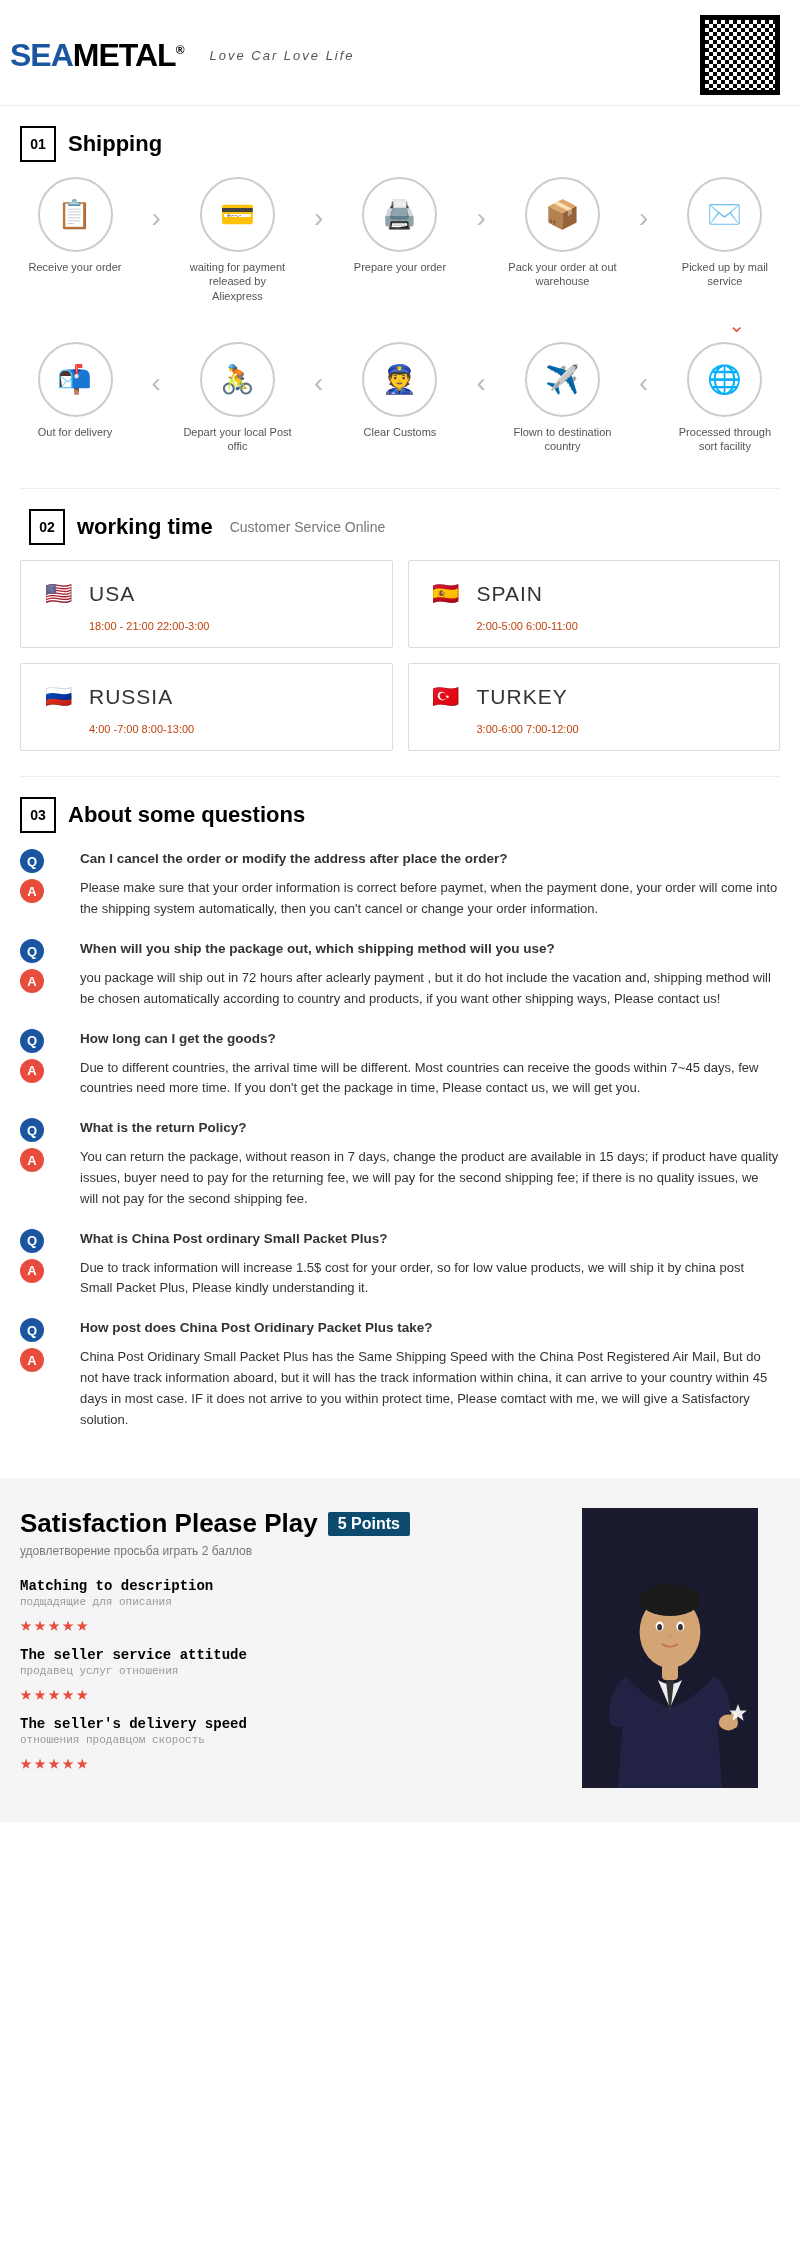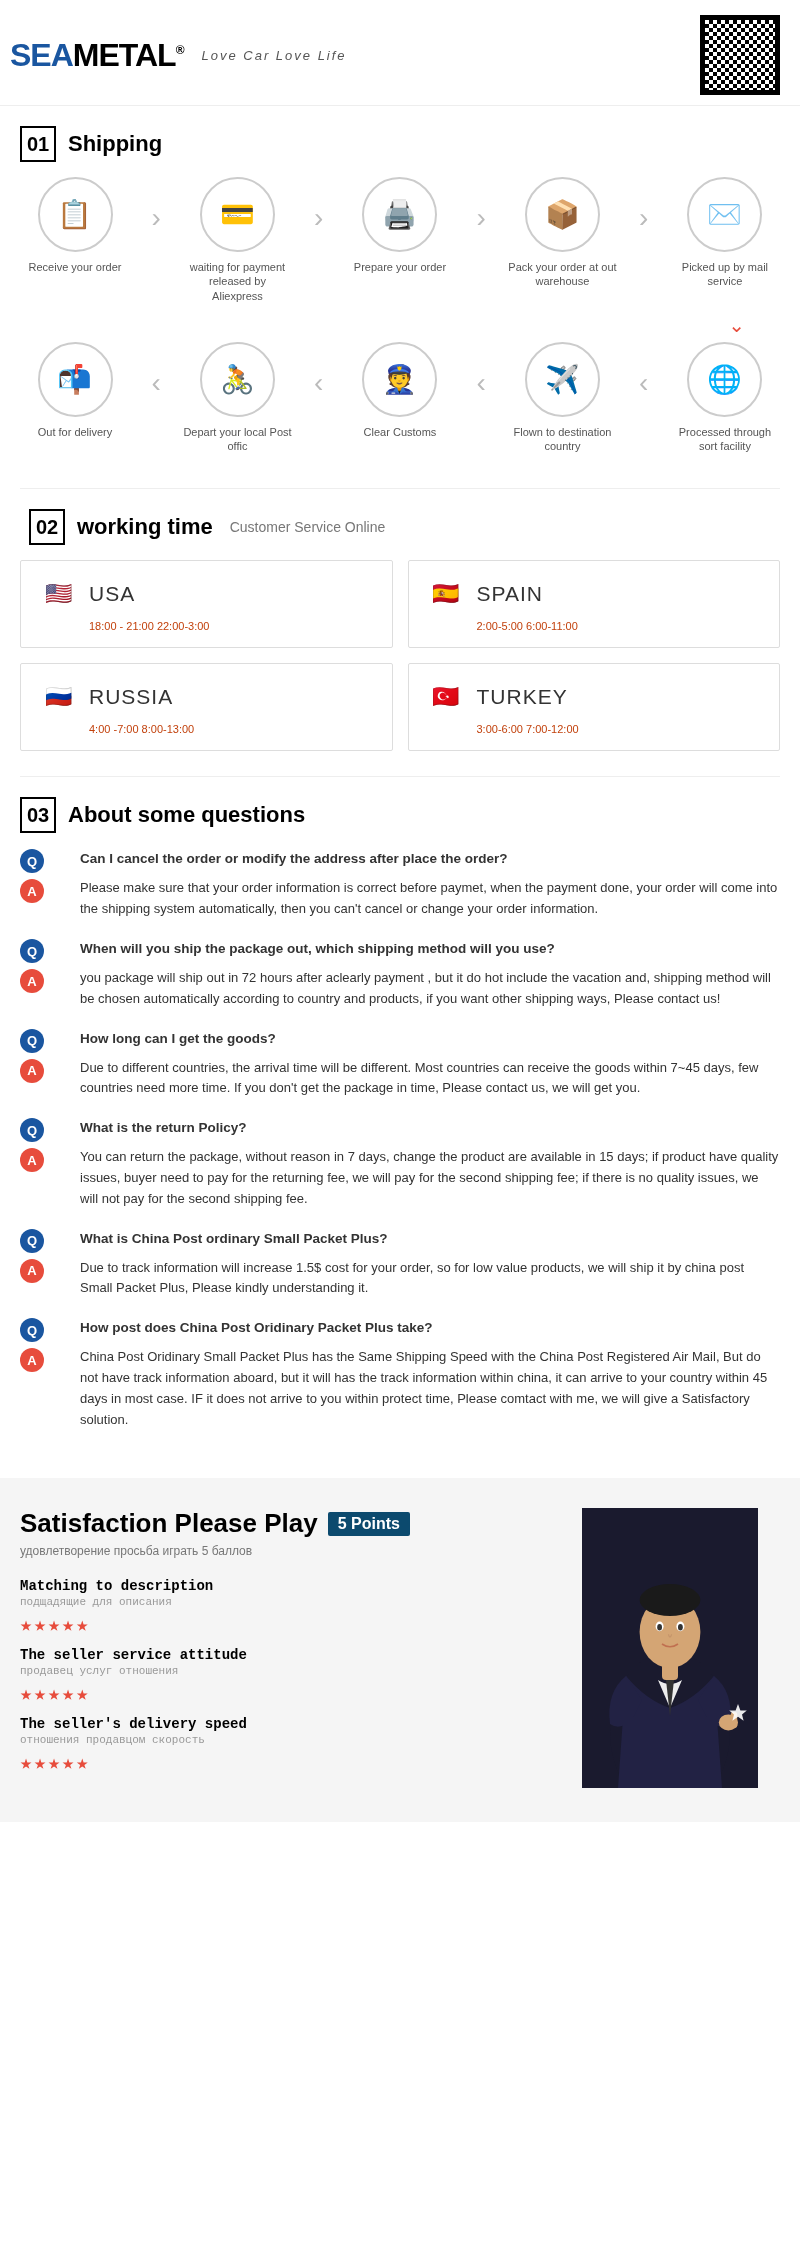--- a/index.html
+++ b/index.html
@@ -15,21 +15,21 @@
     .header {
       display: flex;
       align-items: center;
       justify-content: space-between;
       padding: 15px 20px 10px 10px;
       border-bottom: 1px solid #eee;
     }
     .logo-area {
       display: flex;
       align-items: center;
-      gap: 10px;
+      gap: 18px;
     }
     .logo-text {
       font-size: 32px;
       font-weight: 900;
       color: #000;
       letter-spacing: -1px;
     }
     .logo-text span.sea {
       color: #1a56a0;
     }
@@ -72,21 +72,21 @@
       font-weight: bold;
       color: #000;
     }
     .section-num {
       display: inline-flex;
       align-items: center;
       justify-content: center;
       width: 36px;
       height: 36px;
       border: 2px solid #000;
-      font-size: 20px;
+      font-size: 14px;
       font-weight: bold;
     }
 
     
     .shipping-section {
       padding: 0 20px 20px 20px;
     }
     .flow-row {
       display: flex;
       align-items: flex-start;
@@ -512,21 +512,21 @@
     </div>
   </div>
 </div>
 
 <div class="satisfaction-section">
   <div class="satisfaction-content">
     <div class="satisfaction-title">
       <span>Satisfaction Please Play</span>
       <span class="points-badge">5 Points</span>
     </div>
-    <div class="satisfaction-sub">удовлетворение просьба играть 5 баллов</div>
+    <div class="satisfaction-sub">удовлетворение просьба играть 2 баллов</div>
 
     <div class="rating-item">
       <div class="rating-label">Matching to description</div>
       <div class="rating-sublabel">подщадящие для описания</div>
       <div class="stars">★★★★★</div>
     </div>
 
     <div class="rating-item">
       <div class="rating-label">The seller service attitude</div>
       <div class="rating-sublabel">продавец услуг отношения</div>

